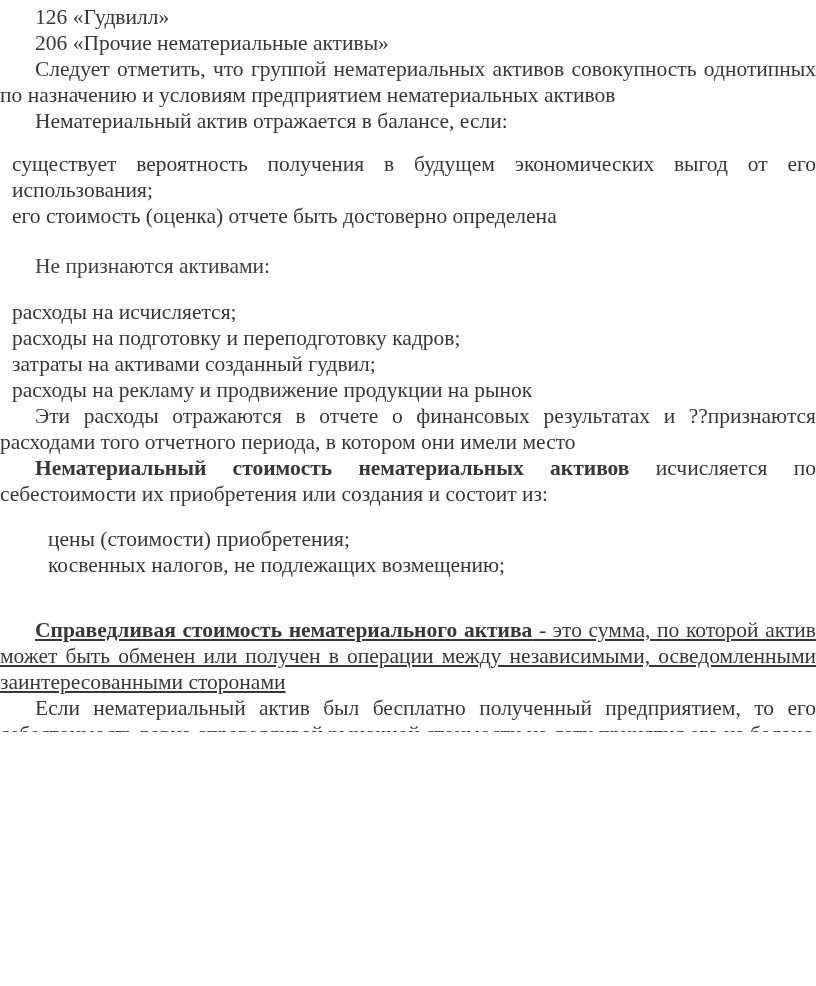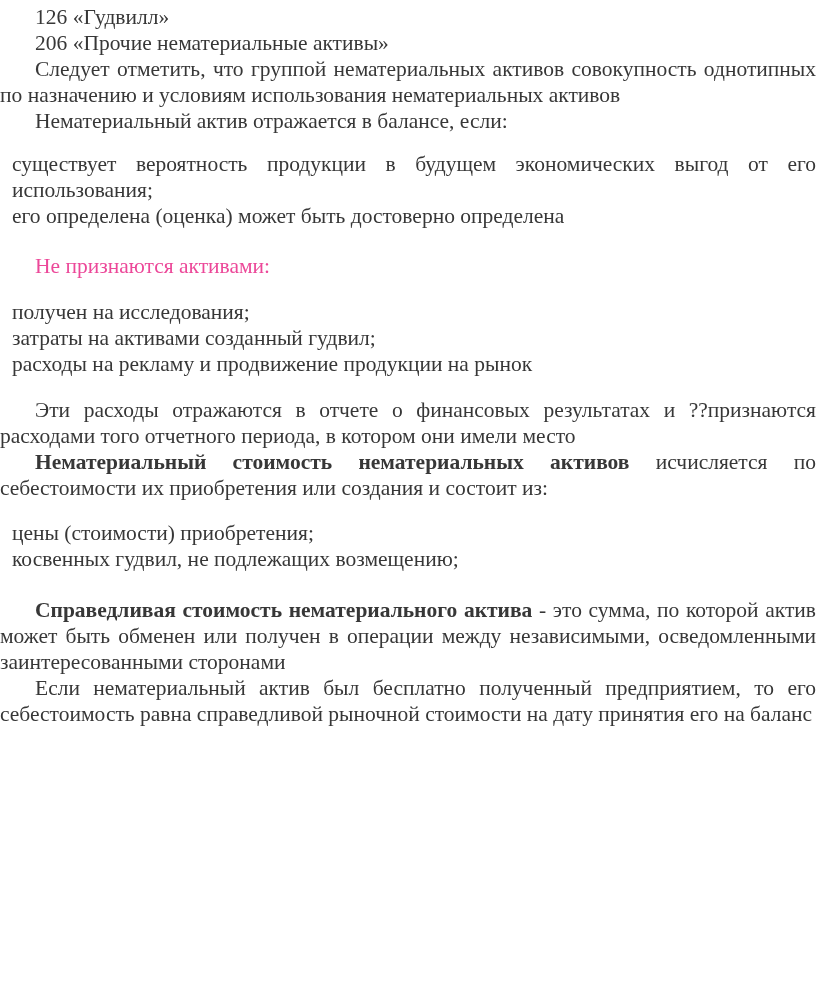--- a/index.html
+++ b/index.html
@@ -17,57 +17,58 @@
     font-family: "Liberation Serif", "DejaVu Serif", serif;
     font-size: 21.5px;
     line-height: 26px;
     color: #373737;
     text-align: justify;
     overflow: hidden;
   }
   p { margin: 0; }
   .ind { text-indent: 35px; }          
   .list { padding-left: 12px; }        
-  .muted { color: #ec4899; }           
+  .muted { color: #404040; }           
   .b { font-weight: bold; }
   .gap-list1   { margin-top: 17px; }
   .gap-notrec  { margin-top: 24px; }
   .gap-list2   { margin-top: 20px; }
-  .gap-expense { margin-top: 20px; }
-  .gap-list3   { margin-top: 19px; }
-  .gap-fair    { margin-top: 25px; }
+  .gap-expense { }
+  .gap-list3   { margin-top: 19px; margin-left: 36px; }
+  .gap-fair    { margin-top: 39px; text-decoration: underline; }
 </style>
 </head>
 <body>
 
 <div class="page">
 
   <p class="ind">126 «Гудвилл»</p>
   <p class="ind">206 «Прочие нематериальные активы»</p>
 
-  <p class="ind">Следует отметить, что группой нематериальных активов совокупность однотипных по назначению и условиям использования нематериальных активов</p>
+  <p class="ind">Следует отметить, что группой нематериальных активов совокупность однотипных по назначению и условиям предприятием нематериальных активов</p>
   <p class="ind">Нематериальный актив отражается в балансе, если:</p>
 
   <div class="list gap-list1">
-    <p>существует вероятность продукции в будущем экономических выгод от его использования;</p>
-    <p>его определена (оценка) может быть достоверно определена</p>
+    <p>существует вероятность получения в будущем экономических выгод от его использования;</p>
+    <p>его стоимость (оценка) отчете быть достоверно определена</p>
   </div>
 
   <p class="ind muted gap-notrec">Не признаются активами:</p>
 
   <div class="list gap-list2">
-    <p>получен на исследования;</p>
+    <p>расходы на исчисляется;</p>
+    <p>расходы на подготовку и переподготовку кадров;</p>
     <p>затраты на активами созданный гудвил;</p>
     <p>расходы на рекламу и продвижение продукции на рынок</p>
   </div>
 
   <p class="ind gap-expense">Эти расходы отражаются в отчете о финансовых результатах и ??признаются расходами того отчетного периода, в котором они имели место</p>
   <p class="ind"><span class="b">Нематериальный стоимость нематериальных активов</span><span> исчисляется по себестоимости их приобретения или создания и состоит из:</span></p>
 
   <div class="list gap-list3">
     <p>цены (стоимости) приобретения;</p>
-    <p>косвенных гудвил, не подлежащих возмещению;</p>
+    <p>косвенных налогов, не подлежащих возмещению;</p>
   </div>
 
   <p class="ind gap-fair"><span class="b">Справедливая стоимость нематериального актива</span><span> - это сумма, по которой актив может быть обменен или получен в операции между независимыми, осведомленными заинтересованными сторонами</span></p>
   <p class="ind">Если нематериальный актив был бесплатно полученный предприятием, то его себестоимость равна справедливой рыночной стоимости на дату принятия его на баланс</p>
 
 </div>
 
 </body></html>

